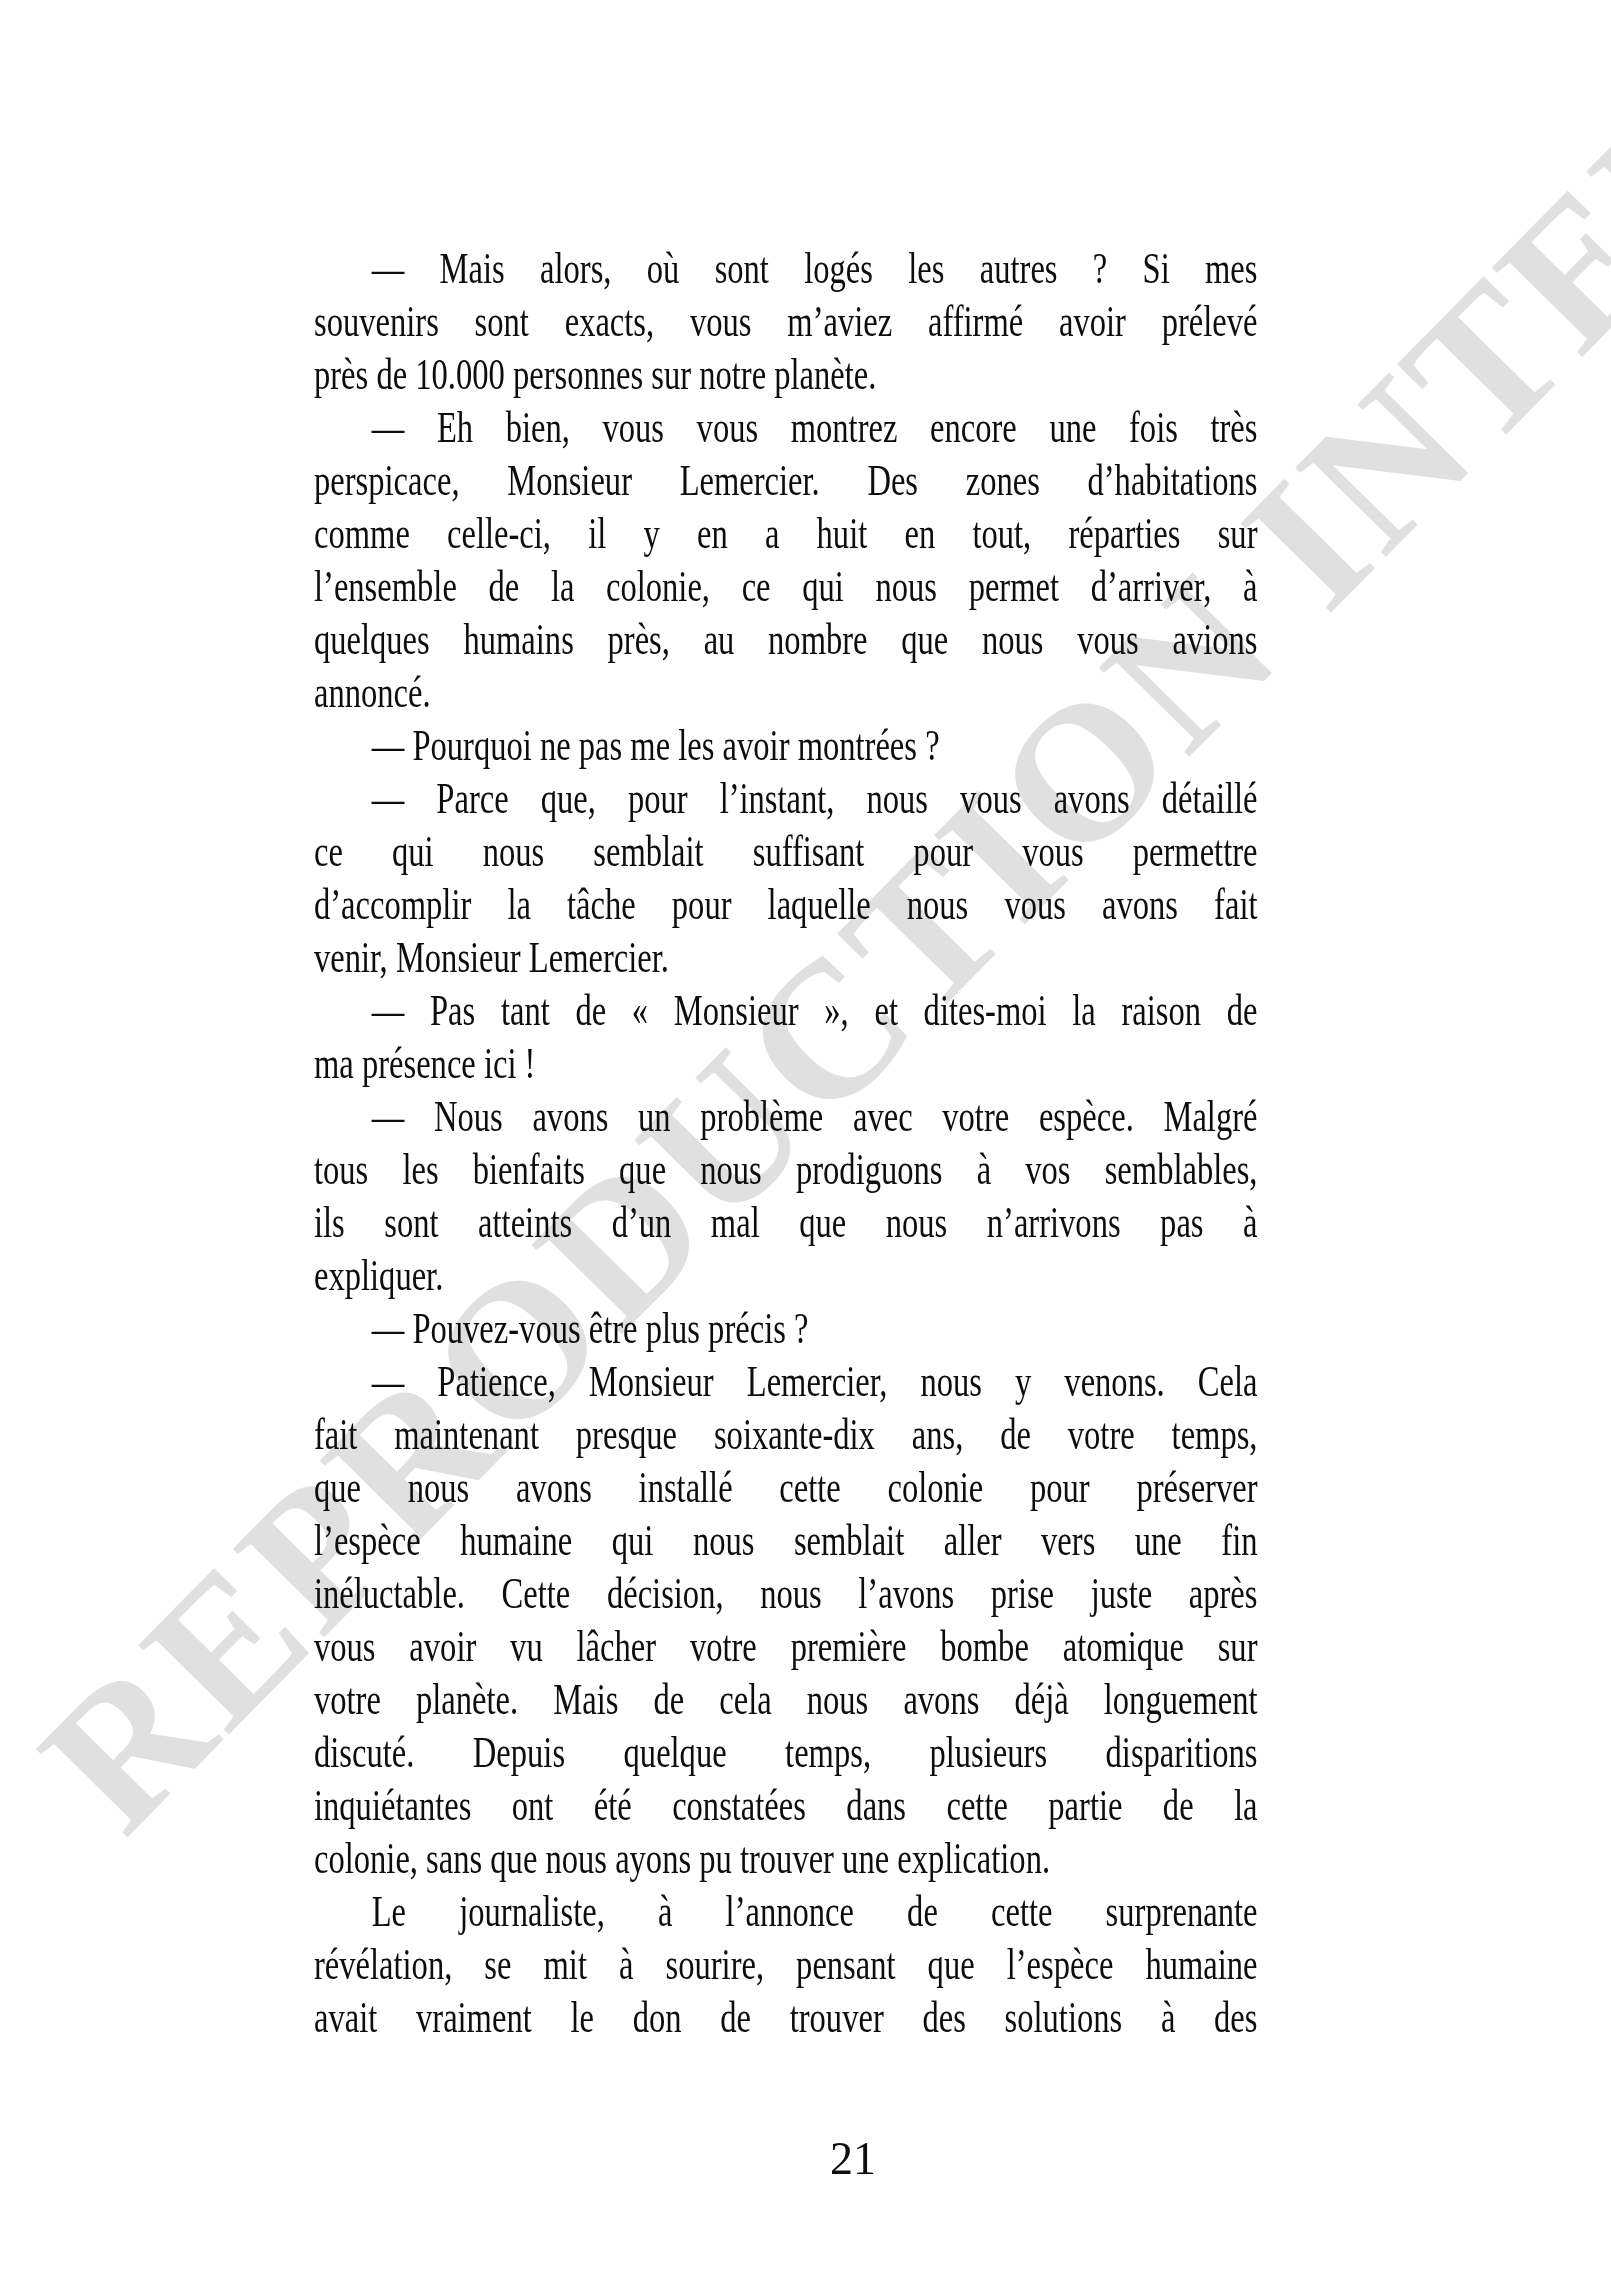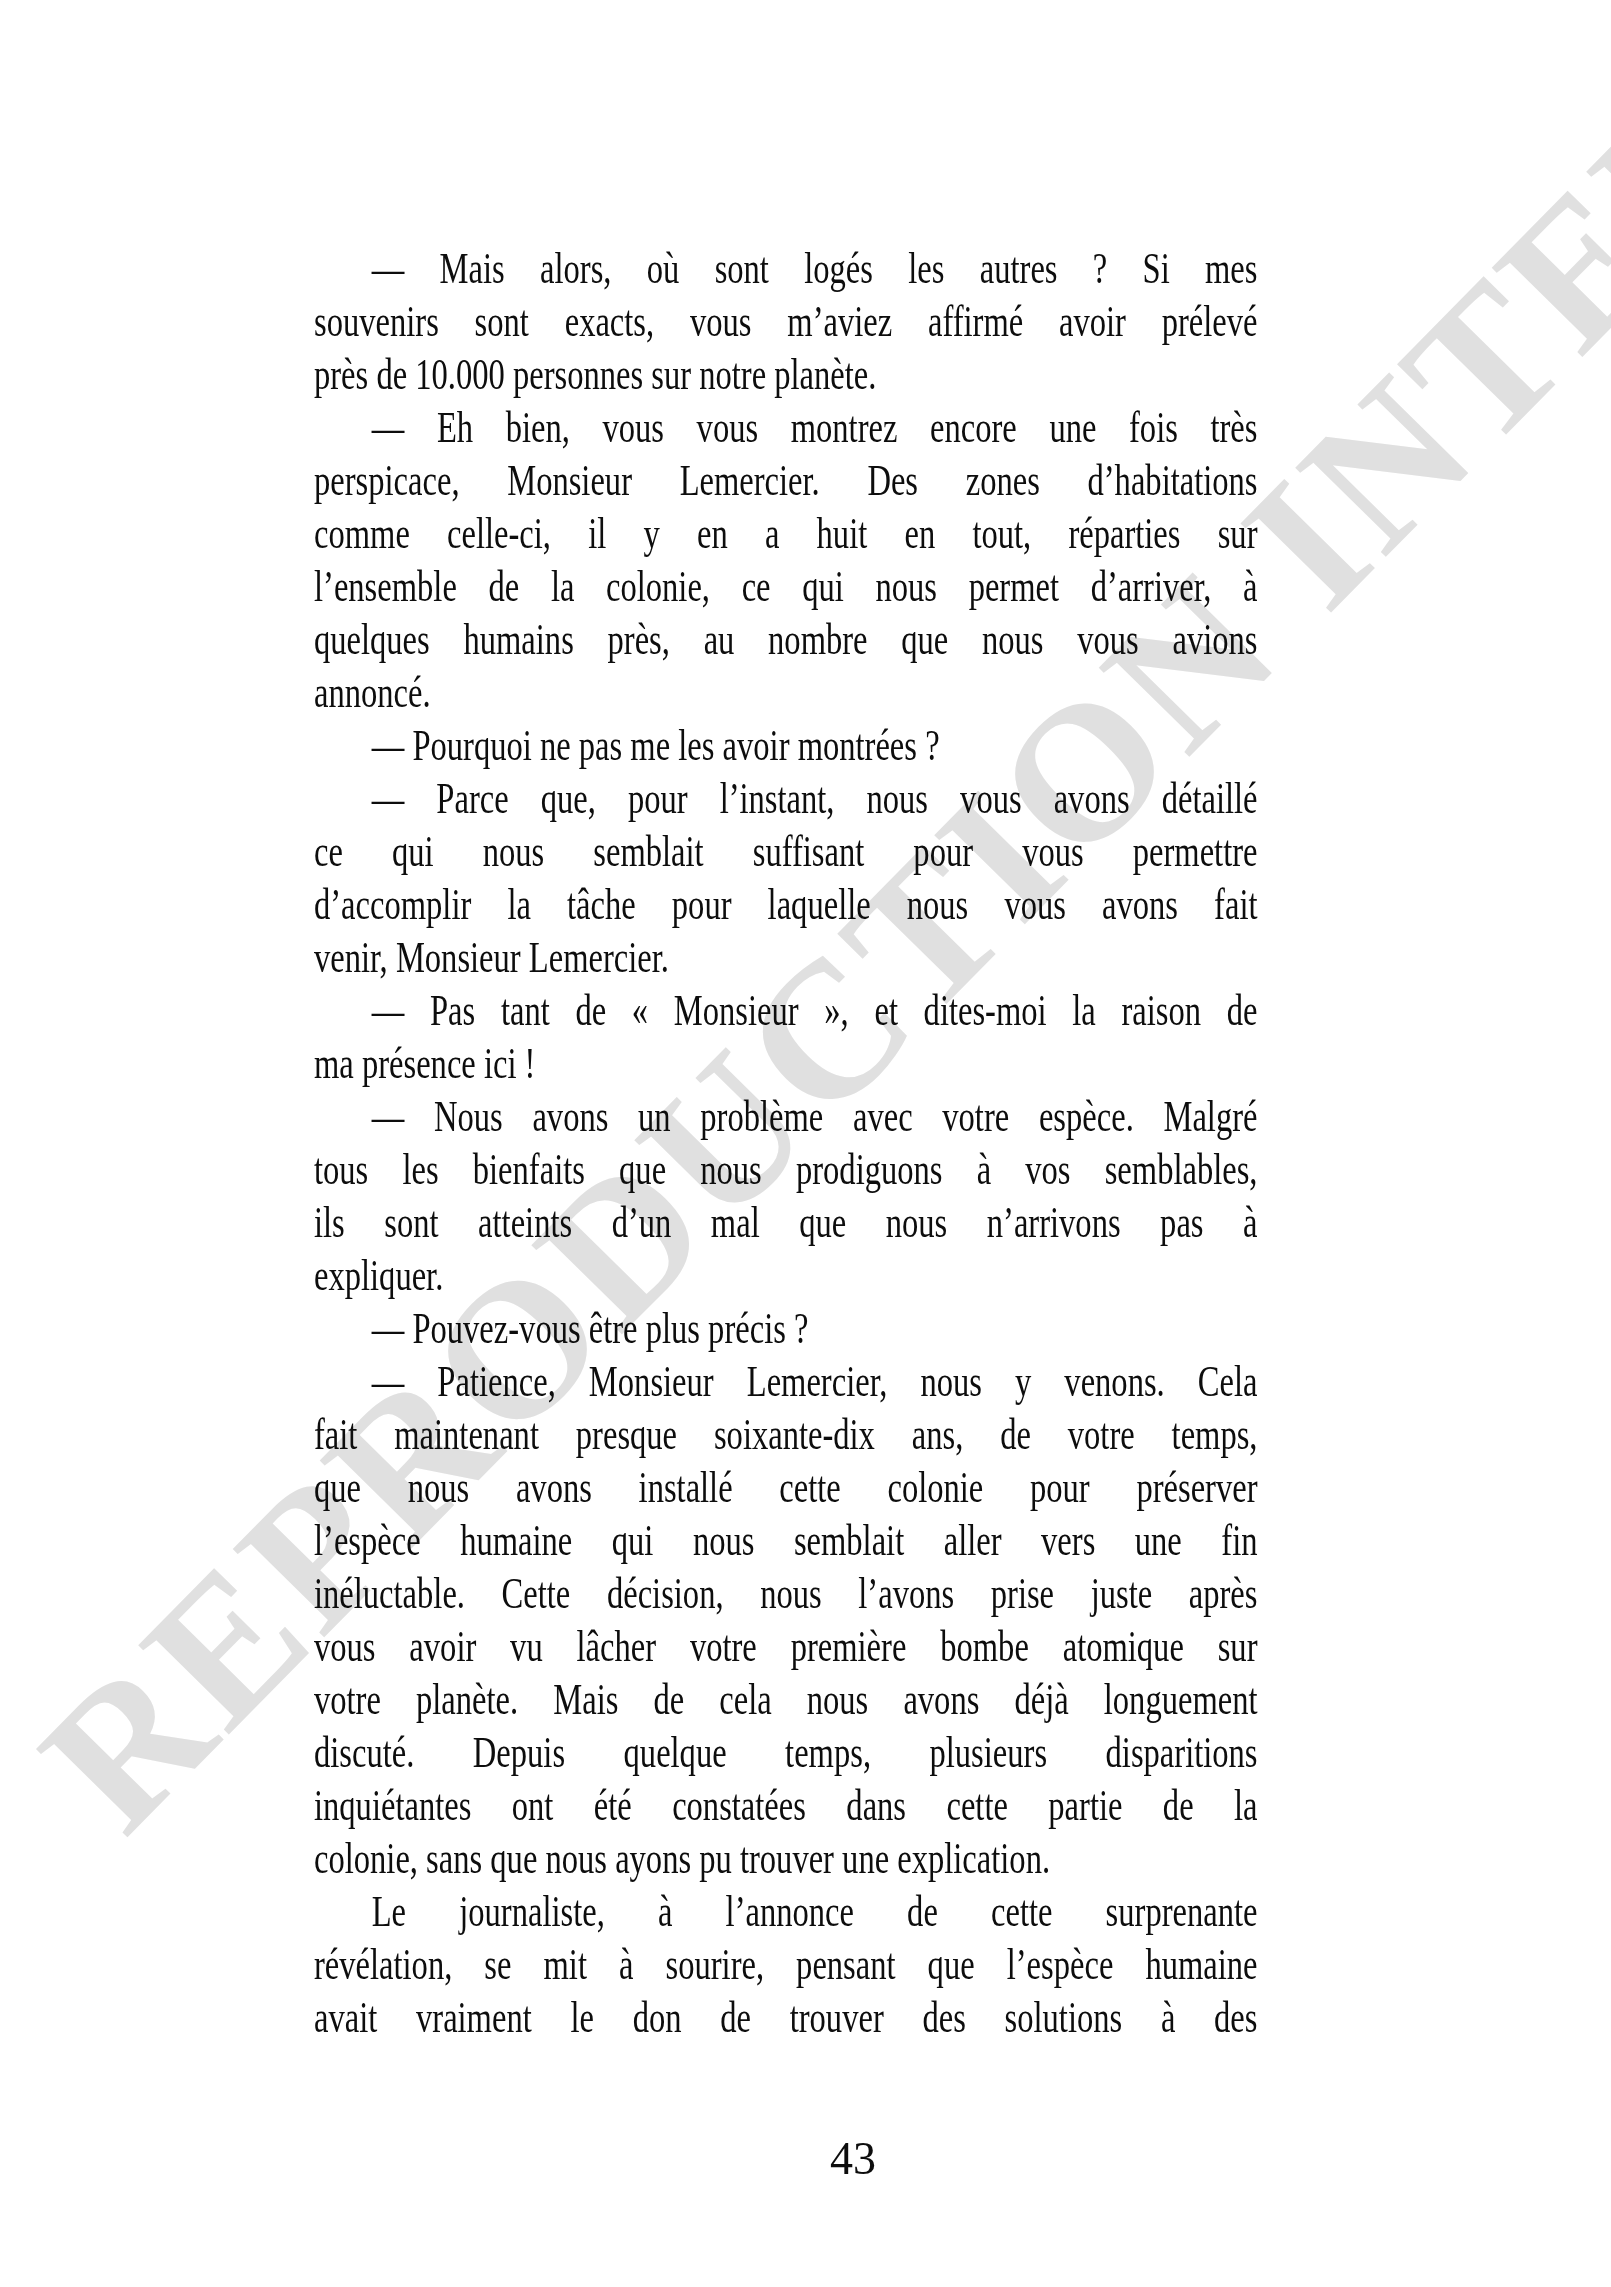--- a/index.html
+++ b/index.html
@@ -125,15 +125,15 @@
         <div class="line just">inquiétantes ont été constatées dans cette partie de la</div>
         <div class="line">colonie, sans que nous ayons pu trouver une explication.</div>
       </div>
       <div class="paragraph">
         <div class="line first just">Le journaliste, à l’annonce de cette surprenante</div>
         <div class="line just">révélation, se mit à sourire, pensant que l’espèce humaine</div>
         <div class="line just">avait vraiment le don de trouver des solutions à des</div>
       </div>
     </div>
 
-  <div class="page-number">43</div>
+  <div class="page-number">21</div>
 </div>
 
 
 </body></html>

